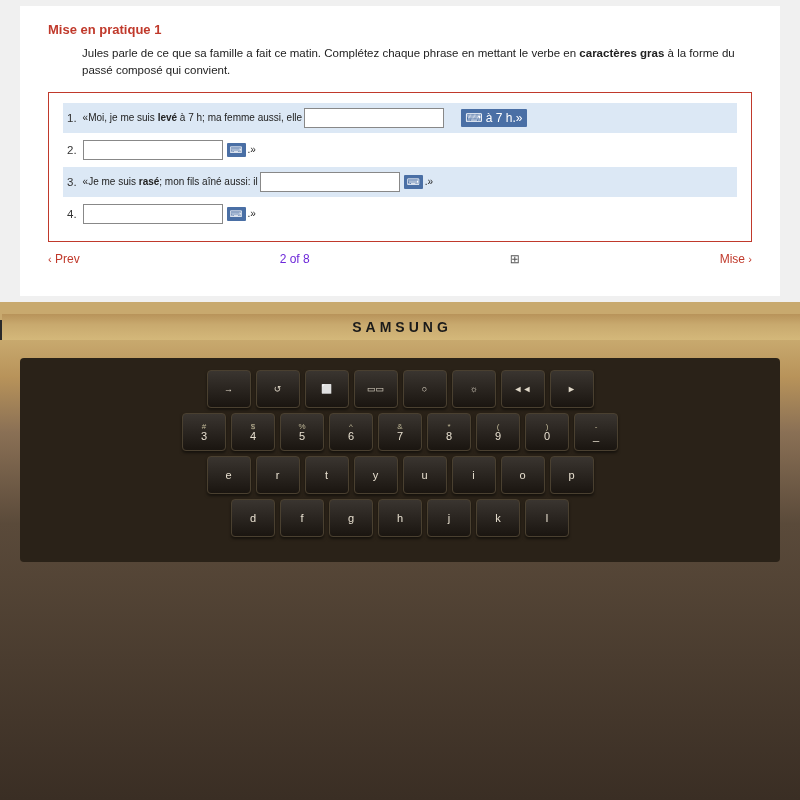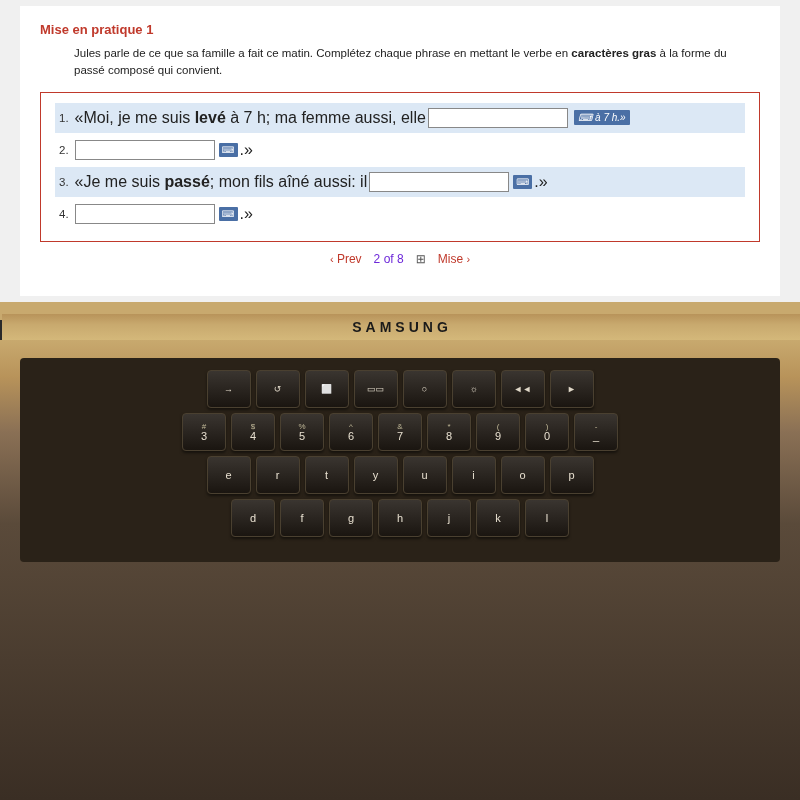--- a/index.html
+++ b/index.html
@@ -22,21 +22,21 @@
       border-bottom: 18px solid #c8a96e;
       display: flex;
       align-items: center;
       justify-content: center;
     }
 
     .browser-content {
       width: 760px;
       height: 290px;
       background: white;
-      padding: 16px 20px;
+      padding: 16px 28px;
       overflow: hidden;
     }
 
     .section-title {
       color: #c0392b;
       font-size: 13px;
       font-weight: bold;
       margin-bottom: 8px;
     }
 
@@ -78,21 +78,21 @@
     }
 
     .item-number {
       color: #333;
       margin-right: 4px;
       font-size: 11.5px;
       white-space: nowrap;
     }
 
     .item-text {
-      font-size: 16px;
+      font-size: 10px;
       color: #222;
       white-space: nowrap;
     }
 
     .item-text .word-bold {
       font-weight: bold;
     }
 
     .answer-input {
       border: 1px solid #888;
@@ -103,47 +103,46 @@
       background: white;
       outline: none;
     }
 
     .keyboard-icon {
       display: inline-flex;
       align-items: center;
       justify-content: center;
       background: #4a6fa5;
       color: white;
-      font-size: 10px;
+      font-size: 12px;
       padding: 2px 4px;
-      margin-left: 4px;
+      margin-left: 15px;
       cursor: pointer;
       border-radius: 1px;
       white-space: nowrap;
-      font-style: italic;
     }
 
     .keyboard-icon-small {
       display: inline-flex;
       align-items: center;
       justify-content: center;
       background: #4a6fa5;
       color: white;
       font-size: 9px;
       padding: 2px 3px;
       margin-left: 2px;
       cursor: pointer;
       border-radius: 1px;
     }
 
     
     .pagination {
       display: flex;
       align-items: center;
-      justify-content: center;
+      justify-content: space-between;
       gap: 12px;
       font-size: 12px;
       color: #444;
       margin-top: 8px;
     }
 
     .pagination a {
       color: #c0392b;
       text-decoration: none;
       cursor: pointer;
@@ -280,21 +279,21 @@
 
       <div class="exercise-item">
         <span class="item-number">2.</span>
         <input class="answer-input" type="text" style="">
         <span class="keyboard-icon-small">⌨</span>
         <span class="item-text">.»</span>
       </div>
 
       <div class="exercise-item">
         <span class="item-number">3.</span>
-        <span class="item-text">«Je me suis <span class="word-bold">passé</span>; mon fils aîné aussi: il</span>
+        <span class="item-text">«Je me suis <span class="word-bold">rasé</span>; mon fils aîné aussi: il</span>
         <input class="answer-input" type="text" style="">
         <span class="keyboard-icon-small">⌨</span>
         <span class="item-text">.»</span>
       </div>
 
       <div class="exercise-item">
         <span class="item-number">4.</span>
         <input class="answer-input" type="text" style="">
         <span class="keyboard-icon-small">⌨</span>
         <span class="item-text">.»</span>

